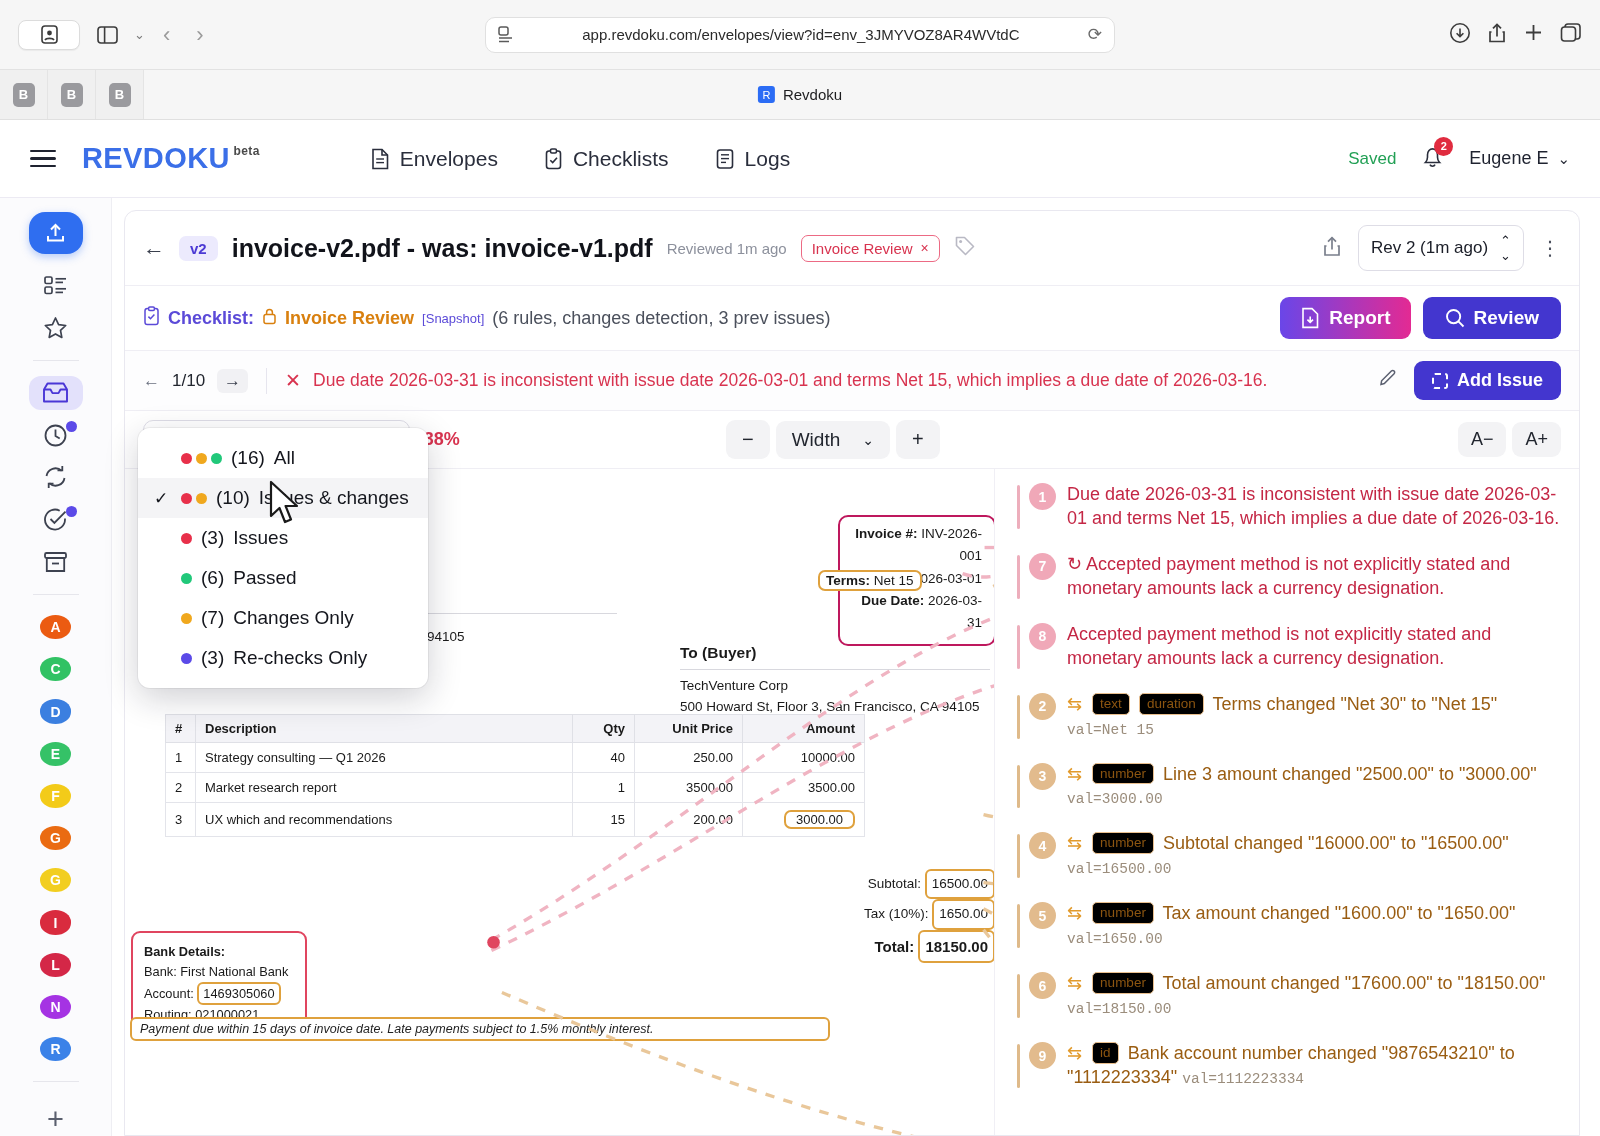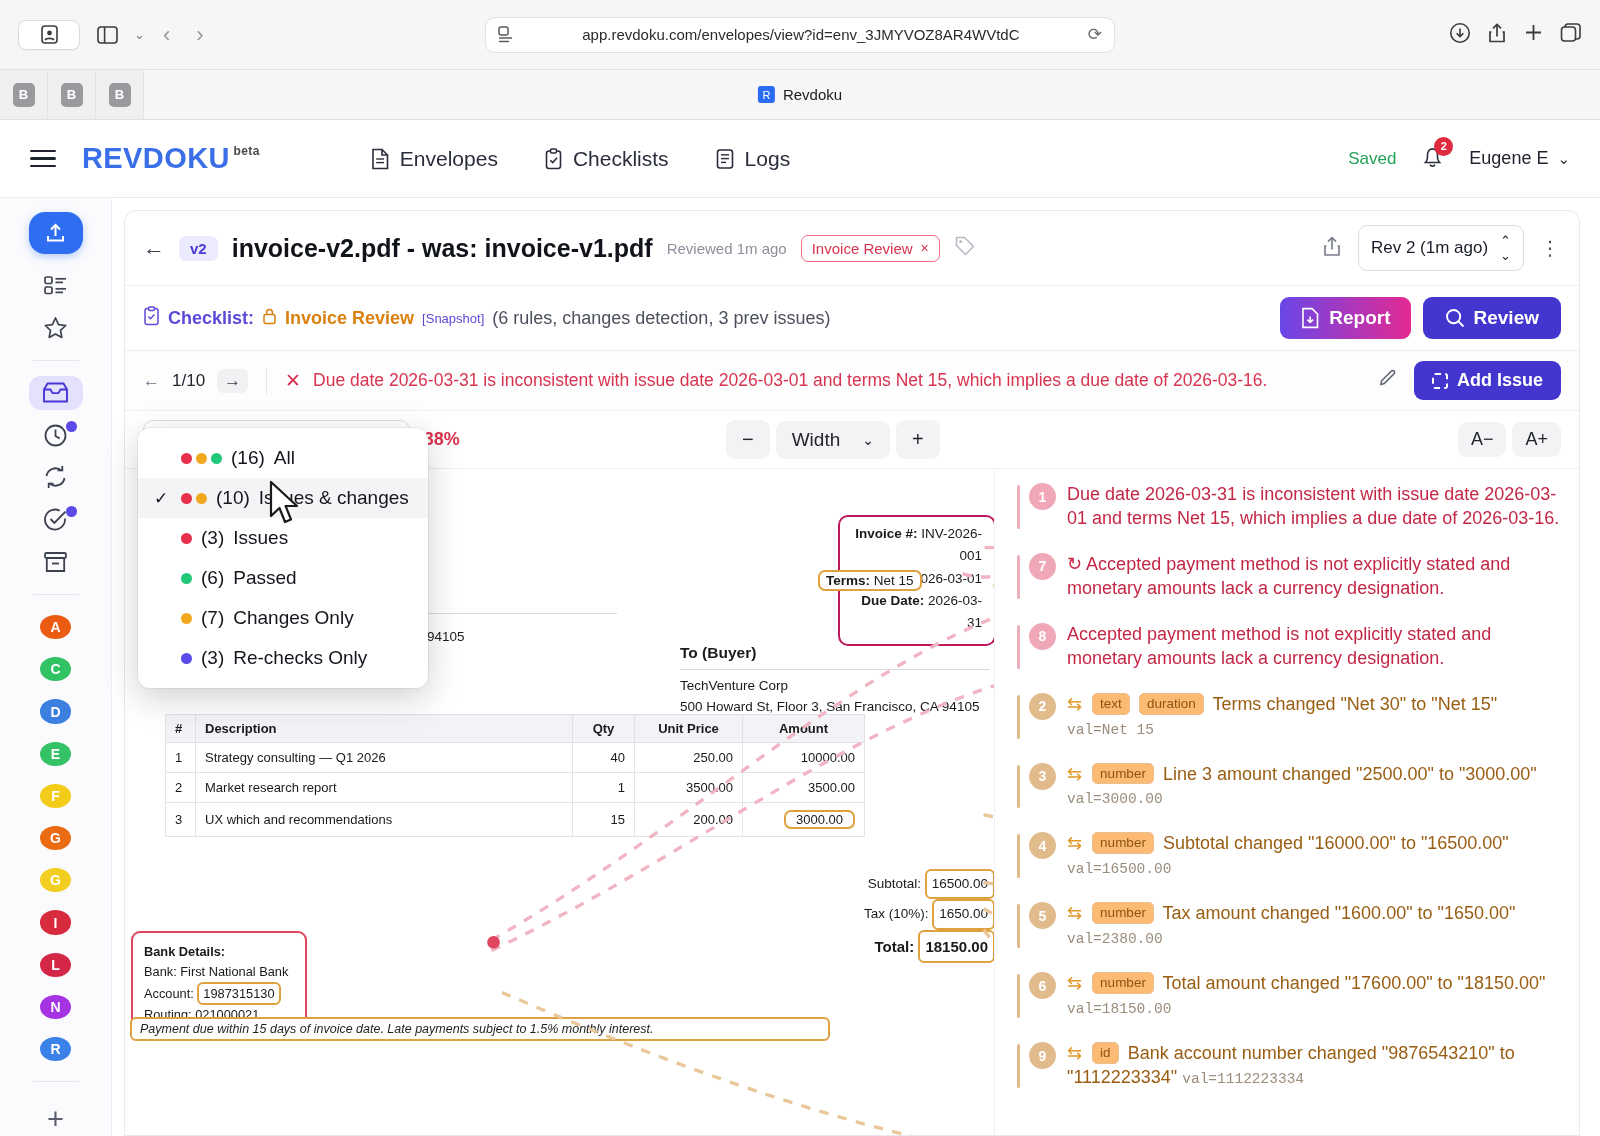--- a/index.html
+++ b/index.html
@@ -276,21 +276,21 @@
   .inv-buyer h4 { font-size: 15.5px; margin-bottom: 4px; }
   .buyer-rule { width: 310px; height: 1px; background: #d8d8de; margin: 4px 0 6px; }
   .from-rule { width: 310px; height: 1px; background: #d8d8de; margin: 4px 0 6px; }
 
   table.items {
     position: absolute; left: 40px; top: 245px;
     width: 700px; border-collapse: collapse; font-size: 13px;
   }
   table.items th {
     background: #f3f3f7; border: 1px solid #dfe0e6;
-    padding: 6px 9px; font-weight: 700; 
+    padding: 6px 9px; font-weight: 700; text-align: right;
   }
   table.items th.l { text-align: left; }
   table.items td { border: 1px solid #e3e4ea; padding: 7px 9px; text-align: right; }
   table.items td.l { text-align: left; }
   .amt-hl { display: inline-block; border: 2px solid #dfa13d; border-radius: 7px; padding: 0 10px; }
 
   .totals { position: absolute; left: 560px; top: 400px; text-align: right; font-size: 13.5px; line-height: 1.95; width: 310px; }
   .tot-val { display: inline-block; border: 2px solid #dfa13d; border-radius: 6px; padding: 0 5px; background: #fff; }
   .tot-total { font-weight: 700; font-size: 15px; }
 
@@ -319,21 +319,21 @@
     display: flex; align-items: center; justify-content: center; flex: none;
   }
   .ann.red .ann-num { background: #f0a8b8; }
   .ann.amber .ann-num { background: #e2bb8d; }
   .ann-body { font-size: 18px; line-height: 1.33; }
   .ann.red .ann-body { color: #c42745; }
   .ann.amber .ann-body { color: #9a5d12; }
   .recheck { color: #c42745; }
   .swap { color: #e29a2b; font-size: 18px; margin-right: 5px; }
   .chip {
-    display: inline-block; border: 1px solid #e9bf8e; background: #fdba74;
+    display: inline-block; border: 1px solid #e9bf8e; background: #000000;
     border-radius: 5px; font-size: 13.5px; padding: 1px 7px; color: #8c5510;
     margin-right: 4px; vertical-align: 2px;
   }
   .valmono { font-family: "Liberation Mono", monospace; font-size: 14.5px; color: #9b8d7c; }
 
   
   .dropdown {
     position: absolute; left: 138px; top: 428px; width: 290px;
     background: #fff; border-radius: 12px;
     box-shadow: 0 10px 34px rgba(20,20,40,.20), 0 0 0 1px rgba(0,0,0,.05);
@@ -762,21 +762,21 @@
 
             <div class="totals">
               <div><span>Subtotal:</span> <span class="tot-val">16500.00</span></div>
               <div><span>Tax (10%):</span> <span class="tot-val">1650.00</span></div>
               <div class="tot-total"><span>Total:</span> <span class="tot-val">18150.00</span></div>
             </div>
 
             <div class="bankbox">
               <div><b>Bank Details:</b></div>
               <div>Bank: First National Bank</div>
-              <div><span>Account:</span> <span class="acct-hl">1987315130</span></div>
+              <div><span>Account:</span> <span class="acct-hl">1469305060</span></div>
               <div>Routing: 021000021</div>
             </div>
 
             <div class="payterm">Payment due within 15 days of invoice date. Late payments subject to 1.5% monthly interest.</div>
 
             <svg class="connectors" viewBox="0 0 830 700" preserveAspectRatio="none">
               <g stroke-dasharray="9 9" stroke-width="3.2" fill="none">
                 <path d="M830 75 L820 75" stroke="#f0b4c2"></path>
                 <path d="M800 100 C 860 120, 900 40, 980 32" stroke="#f0b4c2"></path>
                 <path d="M350 450 C 560 330, 720 160, 900 120" stroke="#f0b4c2"></path>
@@ -843,21 +843,21 @@
               <span class="valmono">val=16500.00</span>
             </span>
           </div>
 
           <div class="ann amber">
             <span class="ann-num">5</span>
             <span class="ann-body">
               <span class="swap">⇆</span>
               <span class="chip">number</span>
               <span>Tax amount changed "1600.00" to "1650.00"</span>
-              <span class="valmono">val=2380.00</span>
+              <span class="valmono">val=1650.00</span>
             </span>
           </div>
 
           <div class="ann amber">
             <span class="ann-num">6</span>
             <span class="ann-body">
               <span class="swap">⇆</span>
               <span class="chip">number</span>
               <span>Total amount changed "17600.00" to "18150.00"</span>
               <span class="valmono">val=18150.00</span>

